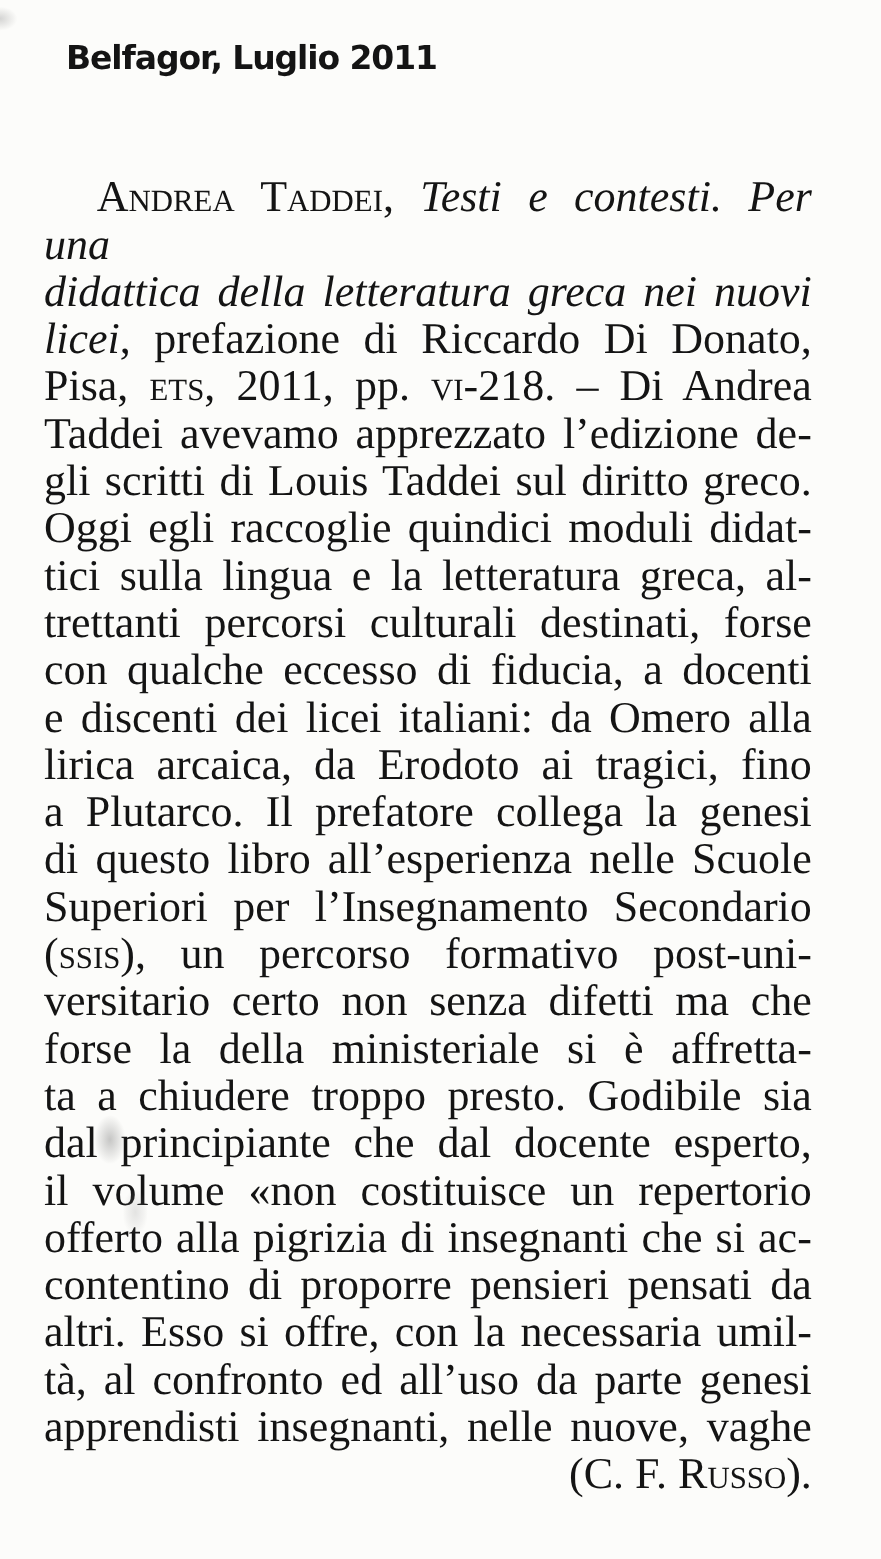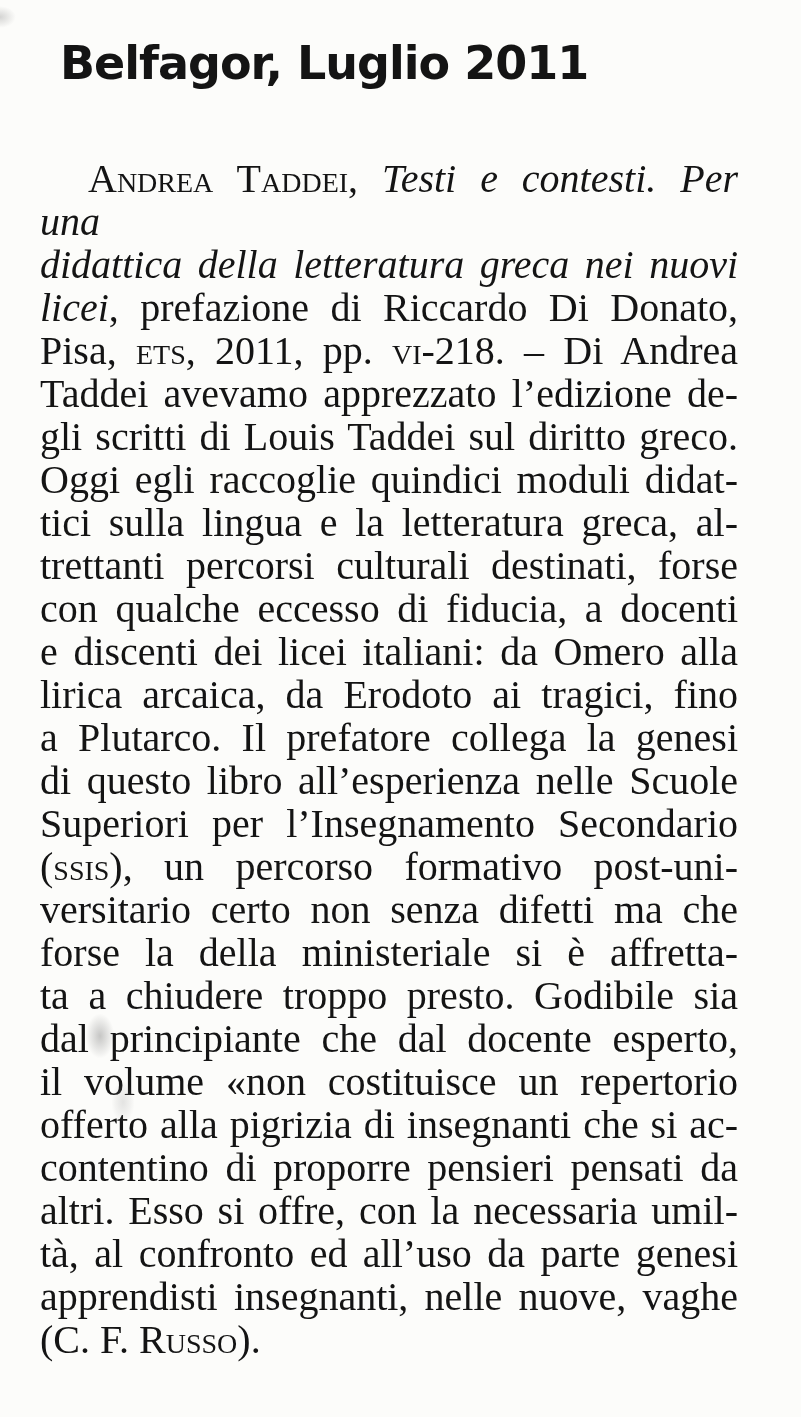--- a/index.html
+++ b/index.html
@@ -13,21 +13,21 @@
     overflow: hidden;
     background: #fcfcfa;
     color: #141414;
   }
   .scan-header {
     position: absolute;
     left: 60px;
     top: 36px;
     font-family: "DejaVu Sans", sans-serif;
     font-weight: 700;
-    font-size: 46px;
+    font-size: 30px;
     letter-spacing: -1px;
     white-space: nowrap;
   }
   .body-text {
     position: absolute;
     left: 40px;
     top: 138px;
     width: 698px;
     font-family: "Liberation Serif", serif;
     font-size: 40px;
@@ -38,21 +38,21 @@
     min-height: 43px;
   }
   .align-justify {
     text-align: justify;
     text-align-last: justify;
   }
   .align-left {
     text-align: left;
   }
   .align-right {
-    text-align: left;
+    text-align: right;
   }
   .indent {
     text-indent: 48px;
   }
   .seg-smallcaps {
     font-variant: small-caps;
   }
   .seg-italic {
     font-style: italic;
   }

